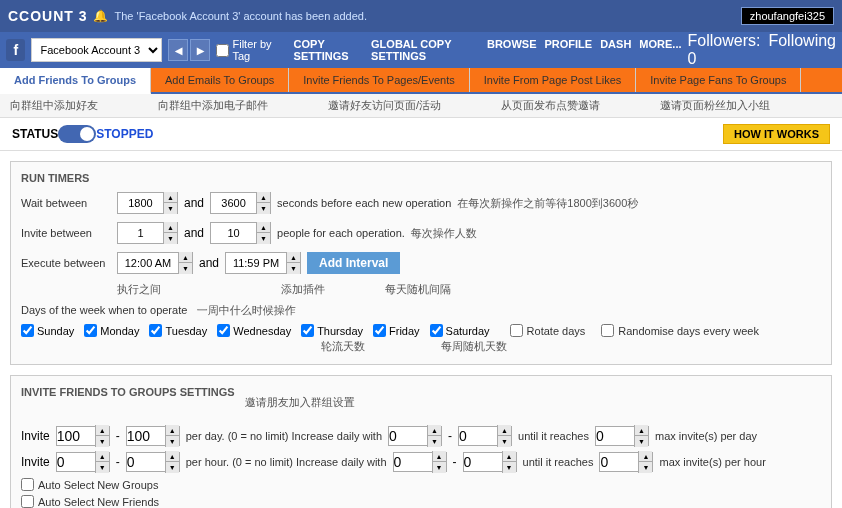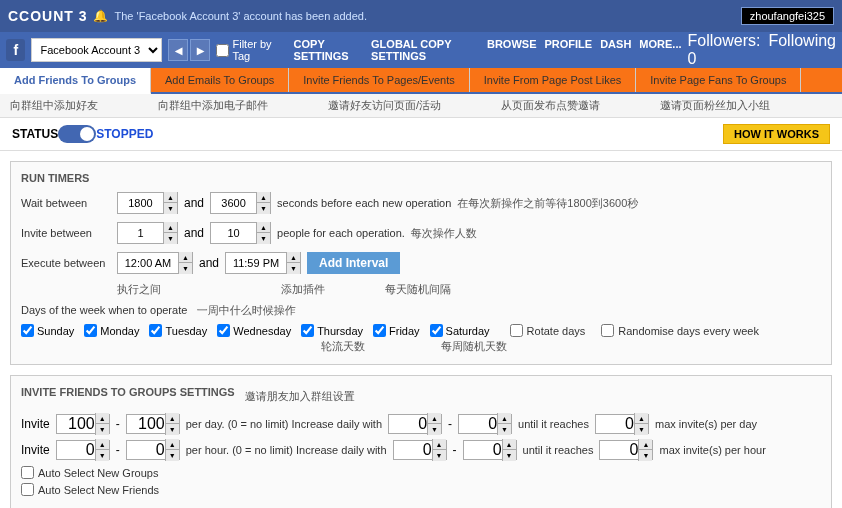--- a/index.html
+++ b/index.html
@@ -301,42 +301,42 @@
     .settings-box {
       border: 1px solid #ccc;
       padding: 10px;
       background: #fafafa;
       margin-top: 8px;
     }
     .settings-title {
       font-size: 11px;
       font-weight: bold;
       color: #555;
-      margin-bottom: 8px;
+      margin-bottom: 20px;
       text-transform: uppercase;
     }
     .settings-row {
       display: flex;
       align-items: center;
       gap: 6px;
       margin-bottom: 6px;
       flex-wrap: wrap;
     }
     .small-spinner {
       display: inline-flex;
       align-items: center;
       border: 1px solid #aaa;
       height: 20px;
     }
     .small-spinner input {
       width: 38px;
       height: 18px;
       border: none;
-      text-align: right;
-      font-size: 16px;
+      text-align: left;
+      font-size: 14px;
       outline: none;
     }
     .auto-check-row {
       display: flex;
       align-items: center;
       gap: 4px;
       font-size: 11px;
       color: #333;
       margin-bottom: 4px;
     }

